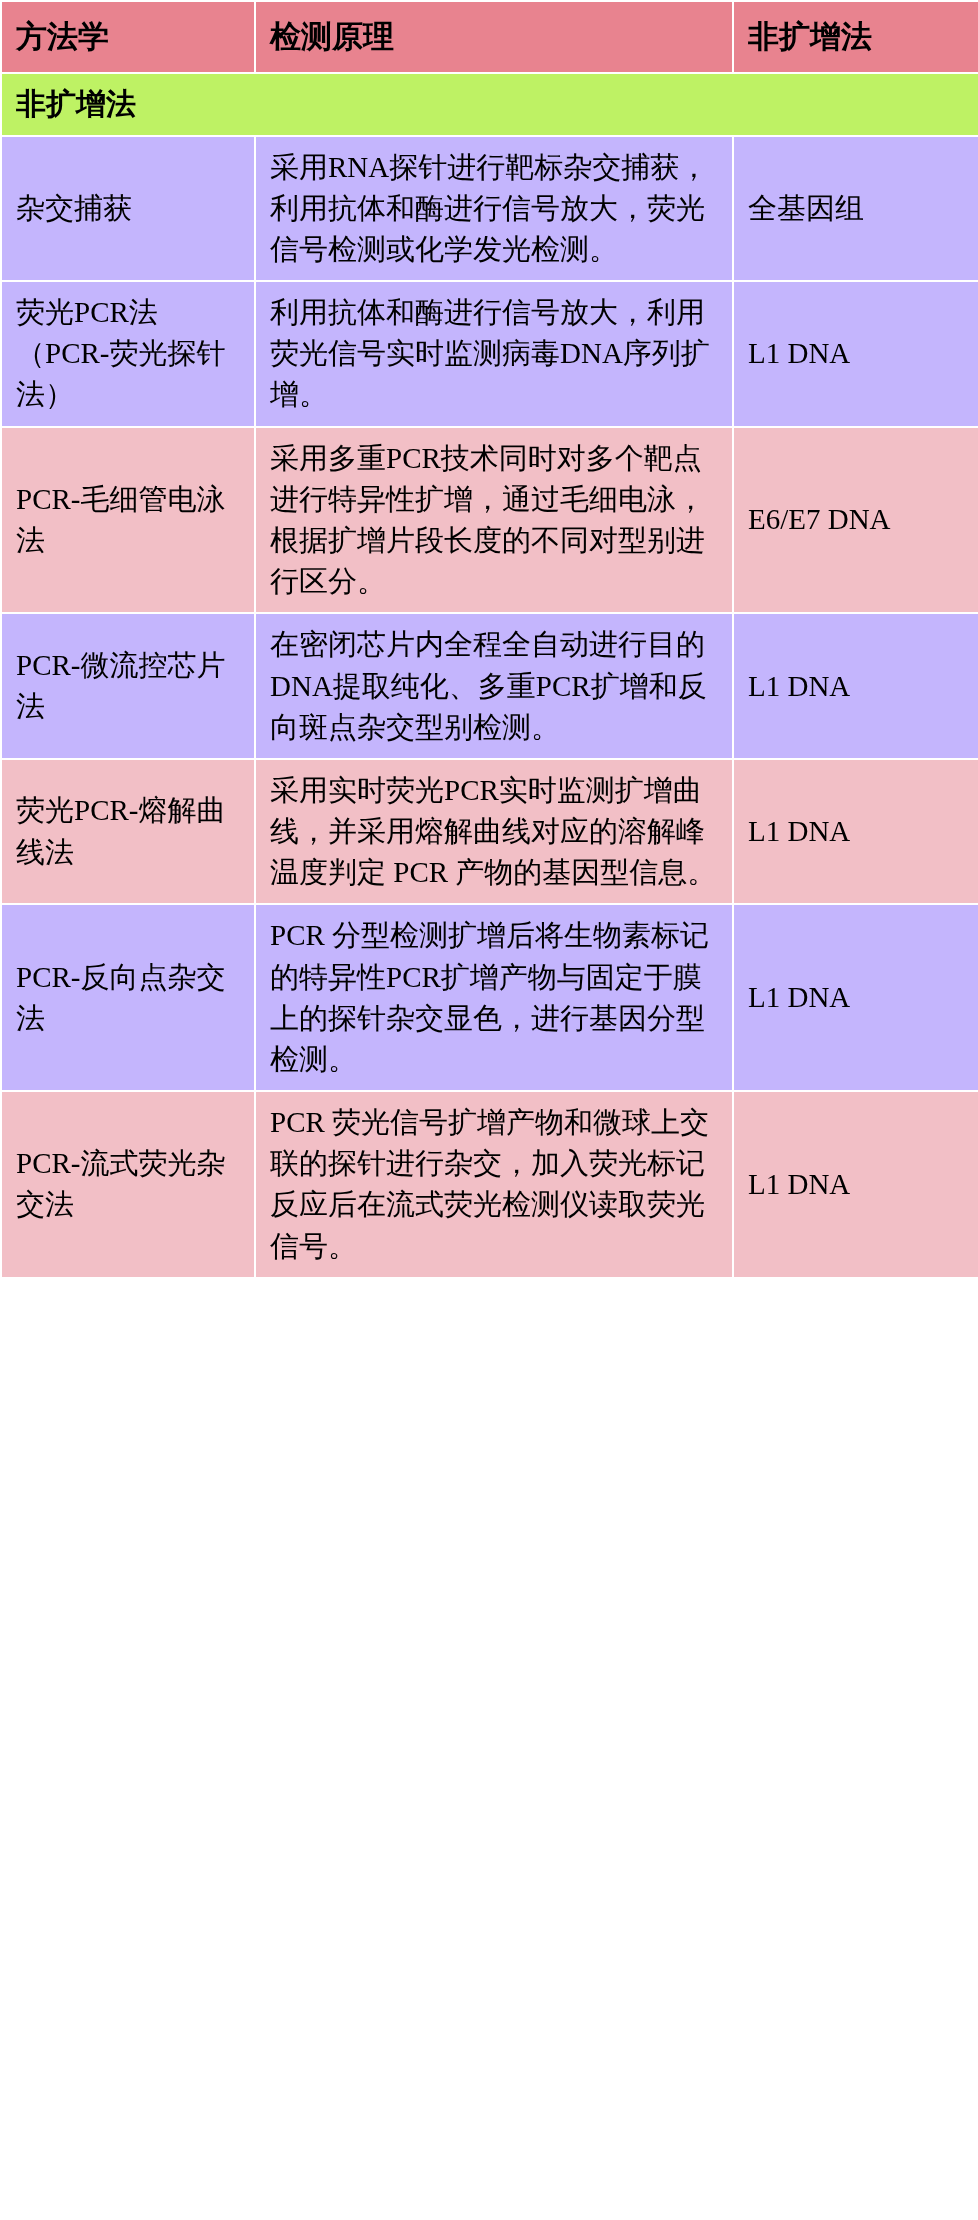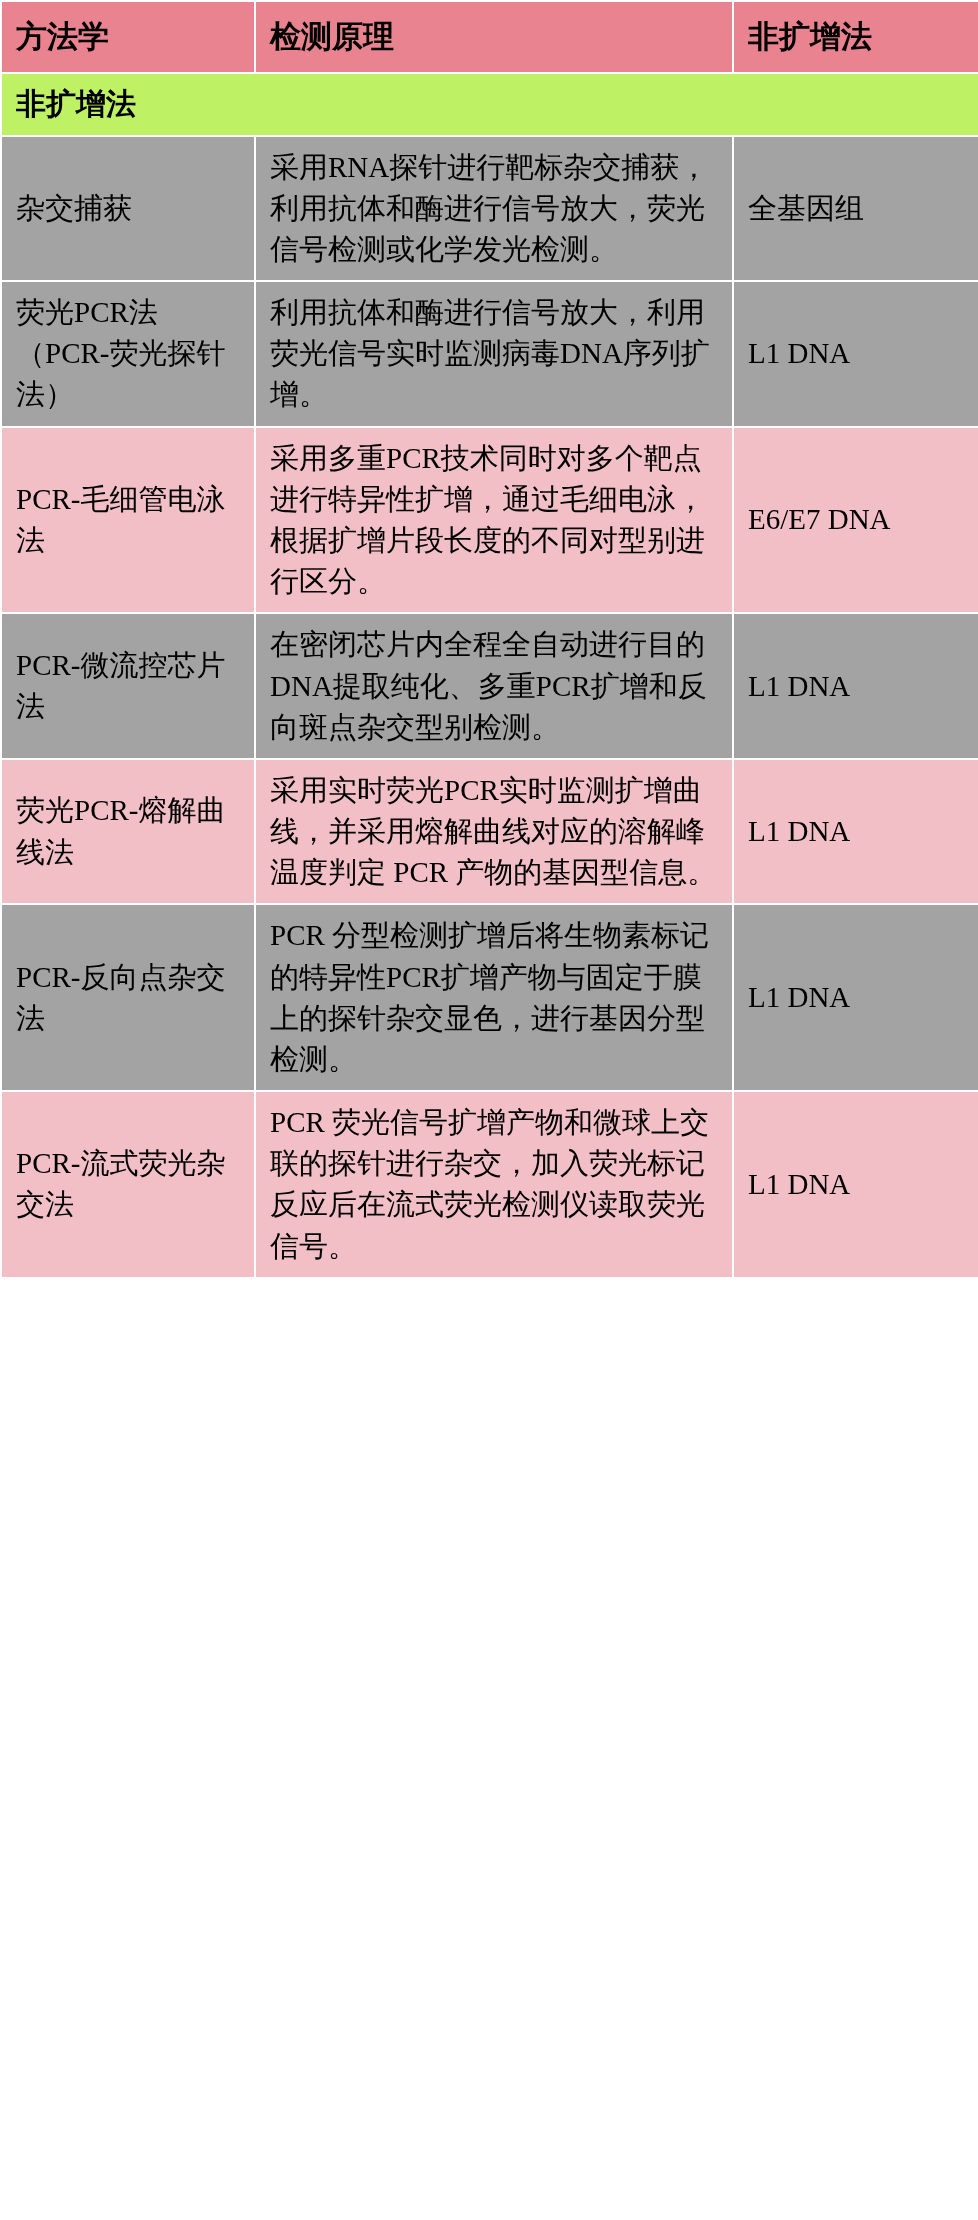--- a/index.html
+++ b/index.html
@@ -39,21 +39,21 @@
     padding-top: 13px;
     padding-bottom: 13px;
   }
   tr.section-row td {
     background: #bef264;
     font-weight: bold;
     font-size: 30px;
     padding-top: 9px;
     padding-bottom: 9px;
   }
-  tr.shade-a td { background: #a3a3a3; margin-left: 39px; }
+  tr.shade-a td { background: #c4b5fd; margin-left: 39px; }
   tr.shade-b td { background: #f2bfc6; margin-left: 7px; }
 
   td.cell-method { }
   td.cell-principle { }
   td.cell-target { }
 </style>
 </head>
 <body>
 
 <table class="methods">

